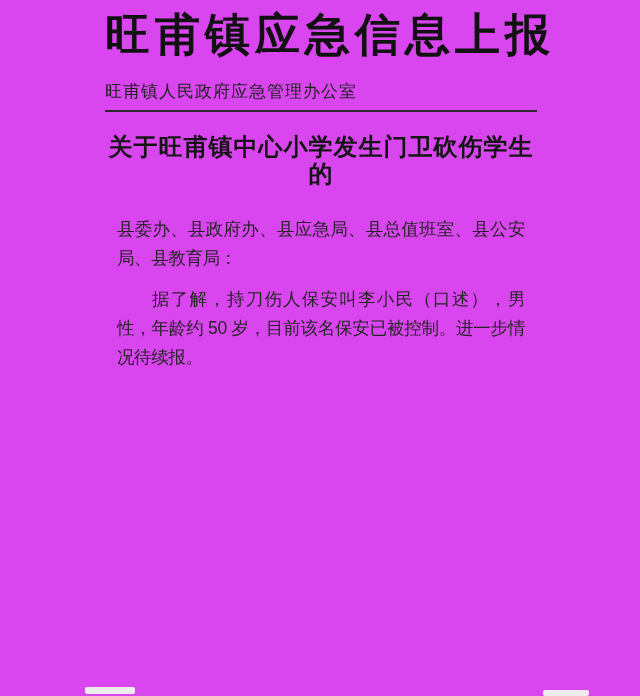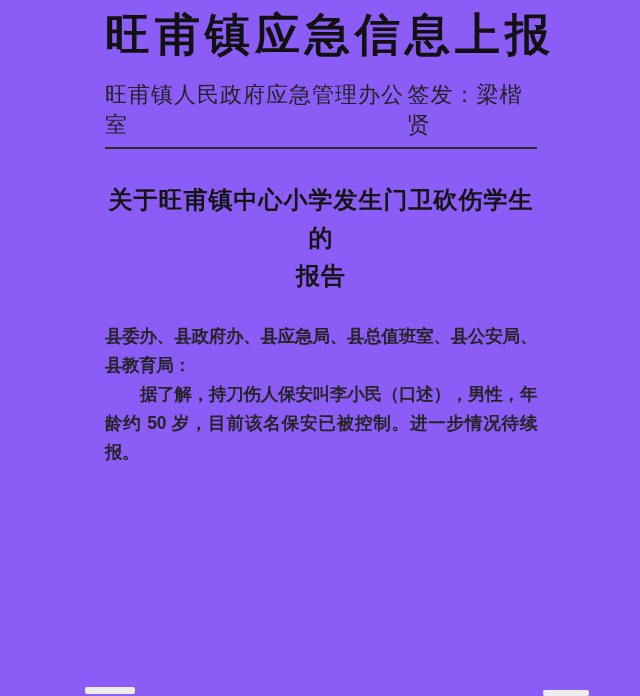--- a/index.html
+++ b/index.html
@@ -4,21 +4,21 @@
 <style>
   html, body {
     margin: 0;
     padding: 0;
     background: #ffffff;
   }
   .sheet {
     position: relative;
     width: 640px;
     height: 696px;
-    background: #8b5cf6;
+    background: #d946ef;
     overflow: hidden;
     font-family: "Liberation Sans", "DejaVu Sans", sans-serif;
     color: #1e1e1e;
   }
   .content {
     position: relative;
     margin: 0 103px 0 105px; 
   }
   .doc-title {
     margin-top: 6px;
@@ -29,52 +29,51 @@
     line-height: 58px;
     letter-spacing: 5px;
     color: #111;
     white-space: nowrap;
   }
   .header-row {
     margin-top: 16px;
     display: flex;
     justify-content: space-between;
     align-items: baseline;
-    font-size: 22px;
+    font-size: 17px;
     color: #222;
     letter-spacing: 1px;
   }
   .rule {
     margin-top: 7px;
     border: 0;
     border-bottom: 2px solid #2a2a2a;
     height: 0;
   }
   .report-subject {
-    margin-top: 32px;
+    margin-top: 22px;
     text-align: center;
     font-family: "Liberation Serif", "DejaVu Serif", serif;
     font-weight: bold;
     font-size: 24px;
-    line-height: 38px;
+    line-height: 27px;
     letter-spacing: 1px;
     color: #141414;
   }
   .body-text {
     margin-top: 27px;
     font-size: 17.5px;
     line-height: 29px;
     text-align: justify;
     letter-spacing: -0.4px;
     color: #242424;
   }
   .body-text p {
-    margin: 0;
+    margin: 12px;
     padding: 0;
-    font-weight: bold;
   }
   .body-text p.indent {
     text-indent: 2em;
   }
   .scan-artifact {
     position: absolute;
     background: #ededed;
     border-radius: 2px;
   }
   .scan-artifact.left  { left: 85px;  top: 687px; width: 50px; height: 7px; }
@@ -83,28 +82,26 @@
 </head>
 <body>
 
 <div class="sheet">
   <div class="content">
 
     <div class="doc-title">旺甫镇应急信息上报</div>
 
     <div class="header-row">
       <span>旺甫镇人民政府应急管理办公室</span>
-      <span>签发：梁楷贤</span>
     </div>
 
     <hr class="rule">
 
     <div class="report-subject">
       <div>关于旺甫镇中心小学发生门卫砍伤学生的</div>
-      <div>报告</div>
     </div>
 
     <div class="body-text">
       <p>县委办、县政府办、县应急局、县总值班室、县公安局、县教育局：</p>
       <p class="indent">据了解，持刀伤人保安叫李小民（口述），男性，年龄约 50 岁，目前该名保安已被控制。进一步情况待续报。</p>
     </div>
 
   </div>
 
   <div class="scan-artifact left"></div>

